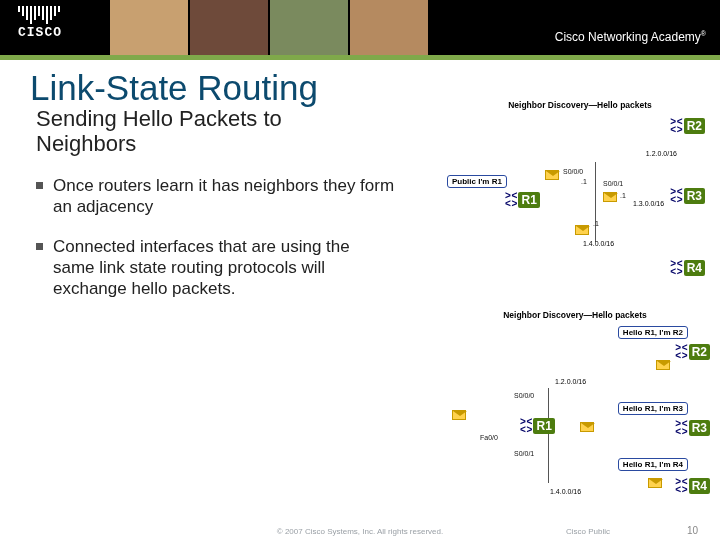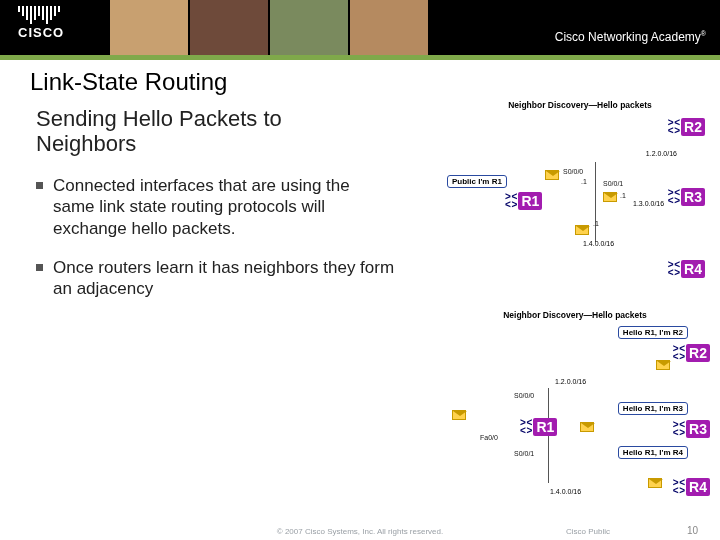--- a/index.html
+++ b/index.html
@@ -22,41 +22,41 @@
   .logo .bars span:nth-child(2){height:10px}
   .logo .bars span:nth-child(3){height:14px}
   .logo .bars span:nth-child(4){height:18px}
   .logo .bars span:nth-child(5){height:14px}
   .logo .bars span:nth-child(6){height:10px}
   .logo .bars span:nth-child(7){height:14px}
   .logo .bars span:nth-child(8){height:18px}
   .logo .bars span:nth-child(9){height:14px}
   .logo .bars span:nth-child(10){height:10px}
   .logo .bars span:nth-child(11){height:6px}
-  .logo .txt { font-weight: bold; letter-spacing: 1px; font-size: 13px; }
+  .logo .txt { font-weight: bold; letter-spacing: 1px; font-size: 13px; font-family: Liberation Mono, monospace; }
   .acad { position: absolute; right: 14px; top: 30px; color: #fff; font-size: 12px; }
   .acad sup { font-size: 7px; }
 
   
-  .title { position: absolute; left: 30px; top: 68px; font-size: 24px; color: #000000; }
+  .title { position: absolute; left: 30px; top: 68px; font-size: 35px; color: #0c4a6e; }
   .subtitle { position: absolute; left: 36px; top: 106px; width: 330px; font-size: 22px; color: #222; line-height: 1.15; }
 
   
   .body { position: absolute; left: 36px; top: 175px; width: 360px; font-size: 17px; color: #222; }
   .bul { display: flex; margin-bottom: 18px; }
   .bul .sq { width: 7px; height: 7px; background: #555; margin-top: 7px; margin-right: 10px; flex-shrink: 0; }
   .bul .bt { line-height: 1.25; }
   .sub { margin-left: 55px; margin-bottom: 14px; width: 290px; line-height: 1.25; font-size: 17px; }
 
   
   .diag { position: absolute; font-size: 7px; color: #000; }
   .diag .cap { font-weight: bold; font-size: 8.5px; margin-bottom: 4px; }
   .rbox { display:inline-flex; align-items:center; gap:2px; }
   .eyes { color:#006; font-weight:bold; font-size:10px; line-height:0.8; letter-spacing:-1px;}
-  .rn { background:#a21caf; color:#fff; font-weight:bold; padding:1px 3px; border-radius:2px; font-size:14px; }
+  .rn { background:#4d7c0f; color:#fff; font-weight:bold; padding:1px 3px; border-radius:2px; font-size:12px; }
   .env { display:inline-block; width:14px; height:10px; background:#ffd24d; border:1px solid #c89a00; position:relative; }
   .env:before { content:""; position:absolute; left:0; top:0; border-left:7px solid transparent; border-right:7px solid transparent; border-top:5px solid #c89a00; }
   .speech { background:#fff; border:1.5px solid #2a4aa0; border-radius:3px; padding:1px 4px; font-weight:bold; font-size:8px; color:#000; white-space:nowrap; display:inline-block; }
   .net { font-size:7px; }
   .iface { font-size:7px; color:#111; }
   .vline { display:inline-block; width:1px; height:50px; background:#555; vertical-align:middle; }
 
   
   .d1 { left: 455px; top: 100px; width: 250px; }
 
@@ -102,25 +102,25 @@
     </div>
     <div class="banner-strip"></div>
   </div>
 
   <div class="title">Link-State Routing</div>
   <div class="subtitle">Sending Hello Packets to Neighbors</div>
 
   <div class="body">
     <div class="bul">
       <div class="sq"></div>
-      <div class="bt">Connected interfaces that are using the same link state routing protocols will exchange hello packets.</div>
+      <div class="bt">Once routers learn it has neighbors they form an adjacency</div>
     </div>
     <div class="bul">
       <div class="sq"></div>
-      <div class="bt">Once routers learn it has neighbors they form an adjacency</div>
+      <div class="bt">Connected interfaces that are using the same link state routing protocols will exchange hello packets.</div>
     </div>
   </div>
 
   <div class="diag d1">
     <div class="cap" style="text-align:center">Neighbor Discovery—Hello packets</div>
 
     <div style="position:absolute; right:0; top:18px;" class="rbox">
       <span class="eyes">&gt;&nbsp;&lt;<br>&lt;&nbsp;&gt;</span>
       <span class="rn">R2</span>
     </div>
@@ -182,21 +182,21 @@
 
     <div style="position:absolute; right:22px; top:92px;text-align:center;">
       <span class="speech">Hello R1, I'm R3</span>
     </div>
     <span class="env" style="position:absolute; left:140px; top:112px;"></span>
     <div style="position:absolute; right:0; top:110px;" class="rbox">
       <span class="eyes">&gt;&nbsp;&lt;<br>&lt;&nbsp;&gt;</span>
       <span class="rn">R3</span>
     </div>
 
-    <div style="position:absolute; right:22px; top:136px;">
+    <div style="position:absolute; right:22px; top:148px;">
       <span class="speech">Hello R1, I'm R4</span>
     </div>
     <div class="net" style="position:absolute; left:110px; top:178px;">1.4.0.0/16</div>
     <span class="env" style="position:absolute; right:48px; top:168px;"></span>
     <div style="position:absolute; right:0; top:168px;" class="rbox">
       <span class="eyes">&gt;&nbsp;&lt;<br>&lt;&nbsp;&gt;</span>
       <span class="rn">R4</span>
     </div>
   </div>
 

